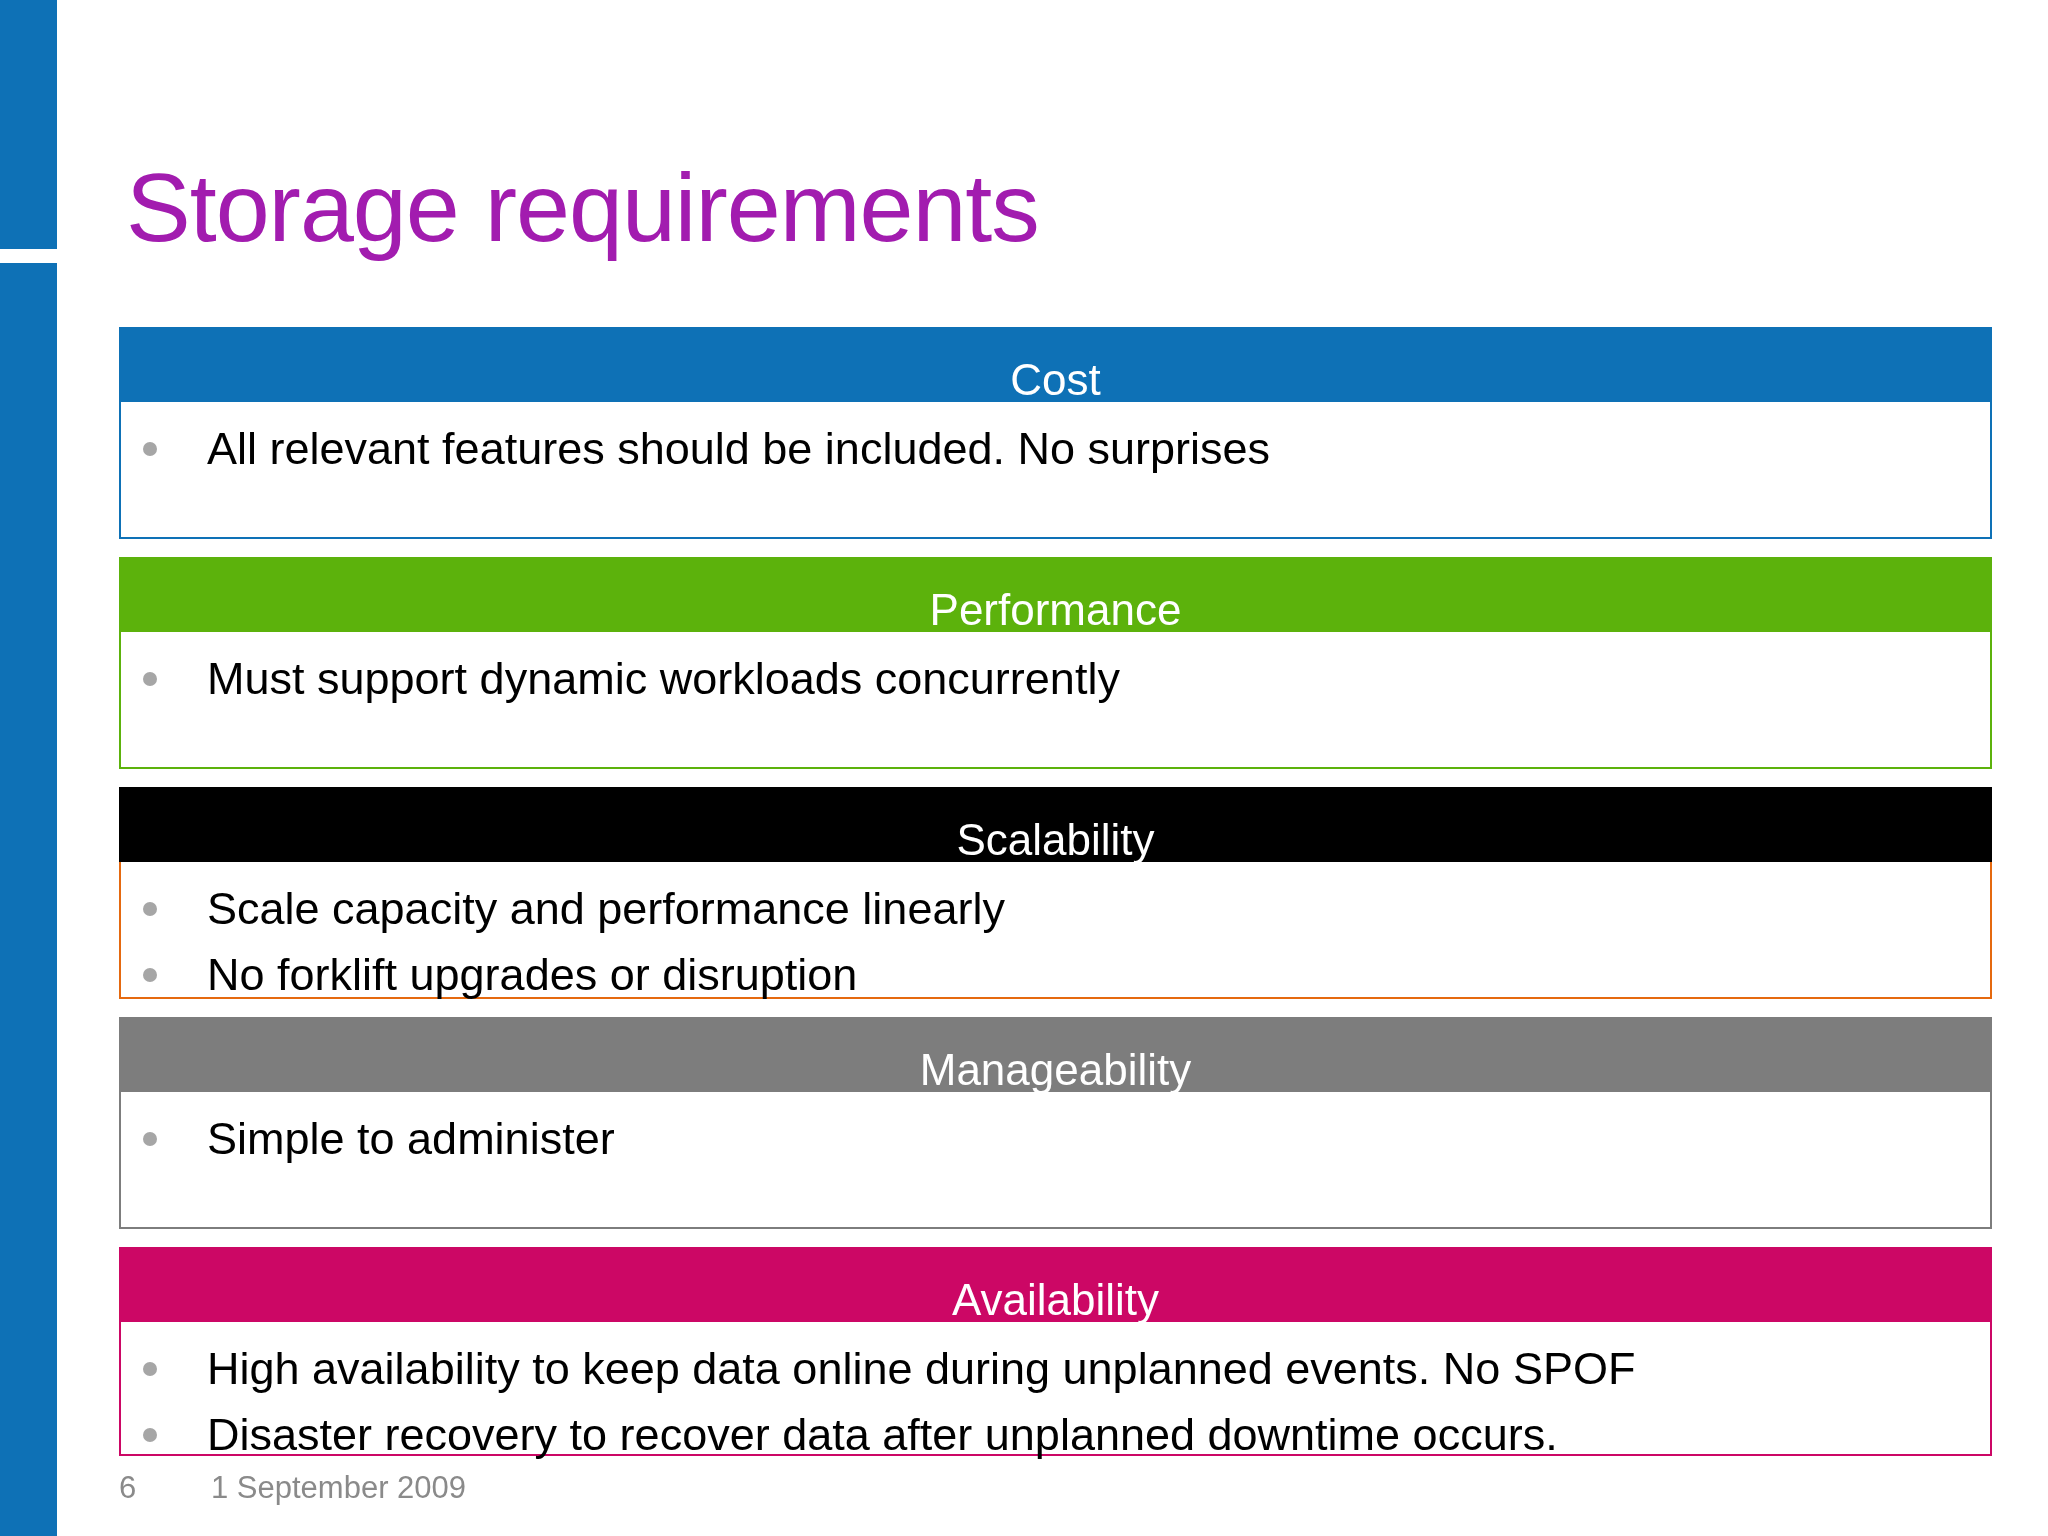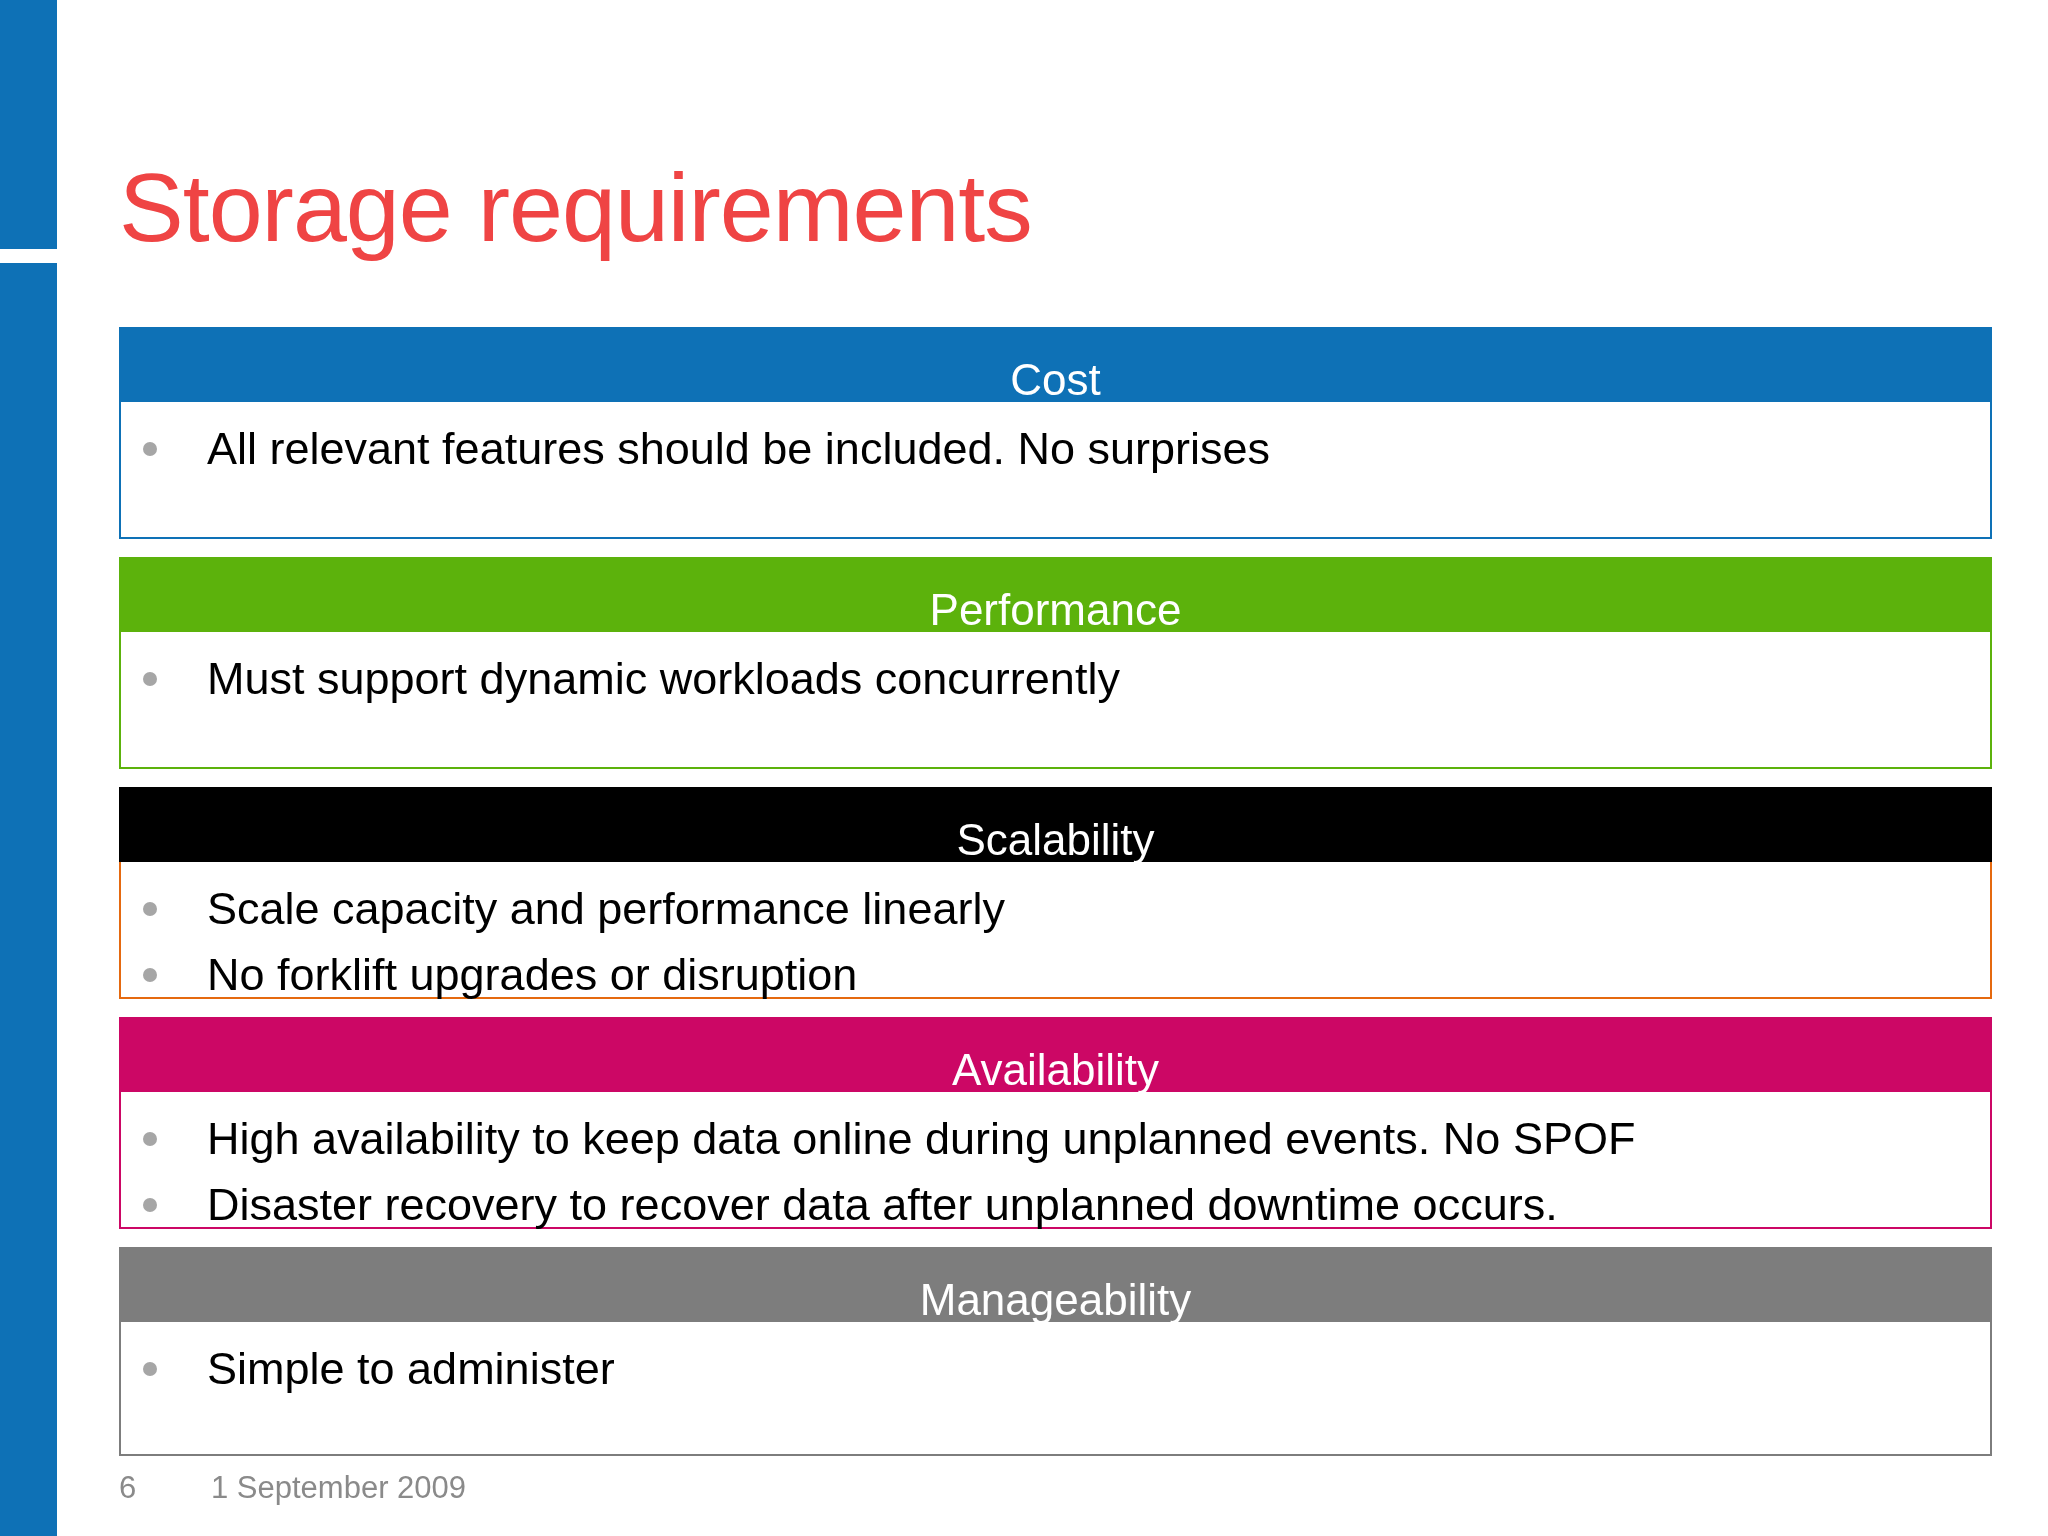--- a/index.html
+++ b/index.html
@@ -16,24 +16,24 @@
   }
   .accent-bar {
     position: absolute;
     left: 0; width: 57px;
     background: #0e71b6;
   }
   .accent-bar.top { top: 0; height: 249px; }
   .accent-bar.bottom { top: 263px; height: 1273px; }
   .slide-title {
     position: absolute;
-    left: 119px; top: 152px;
+    left: 126px; top: 152px;
     font-size: 97px;
     line-height: 1.15;
-    color: #ef4444;
+    color: #a21caf;
     letter-spacing: -1px;
     white-space: nowrap;
   }
   .sections {
     position: absolute;
     left: 119px; top: 327px;
     width: 1873px;
   }
   .section { margin-bottom: 18px; }
   .section-header {
@@ -122,38 +122,38 @@
     </div>
     <div class="section-body" style="border-color: rgb(229, 105, 15);">
       <ul class="bullet-list">
             <li class="bullet-item"><span class="dot"></span><span class="bullet-text">Scale capacity and performance linearly</span></li>
             <li class="bullet-item"><span class="dot"></span><span class="bullet-text">No forklift upgrades or disruption</span></li>
           </ul>
     </div>
   </div>
 
   <div class="section">
+    <div class="section-header" style="background: rgb(125, 125, 125);">
+      <span class="section-title">Manageability</span>
+    </div>
+    <div class="section-body" style="border-color: rgb(125, 125, 125);">
+      <ul class="bullet-list">
+            <li class="bullet-item"><span class="dot"></span><span class="bullet-text">Simple to administer</span></li>
+          </ul>
+    </div>
+  </div>
+
+  <div class="section">
     <div class="section-header" style="background: rgb(204, 7, 101);">
       <span class="section-title">Availability</span>
     </div>
     <div class="section-body" style="border-color: rgb(204, 7, 101);">
       <ul class="bullet-list">
             <li class="bullet-item"><span class="dot"></span><span class="bullet-text">High availability to keep data online during unplanned events. No SPOF</span></li>
             <li class="bullet-item"><span class="dot"></span><span class="bullet-text">Disaster recovery to recover data after unplanned downtime occurs.</span></li>
-          </ul>
-    </div>
-  </div>
-
-  <div class="section">
-    <div class="section-header" style="background: rgb(125, 125, 125);">
-      <span class="section-title">Manageability</span>
-    </div>
-    <div class="section-body" style="border-color: rgb(125, 125, 125);">
-      <ul class="bullet-list">
-            <li class="bullet-item"><span class="dot"></span><span class="bullet-text">Simple to administer</span></li>
           </ul>
     </div>
   </div>
 </div>
 
   <div class="footer">
     <span class="page-number">6</span>
     <span class="footer-date">1 September 2009</span>
   </div>
 </div>

